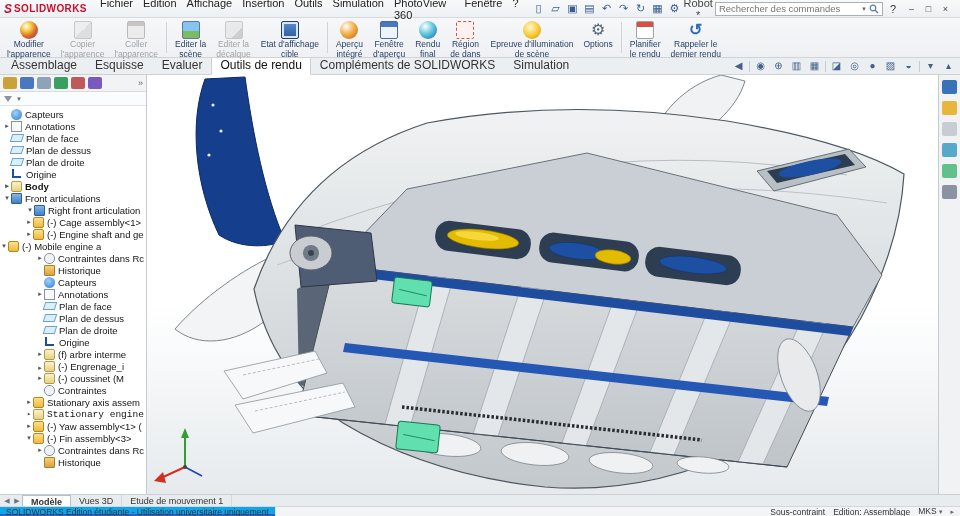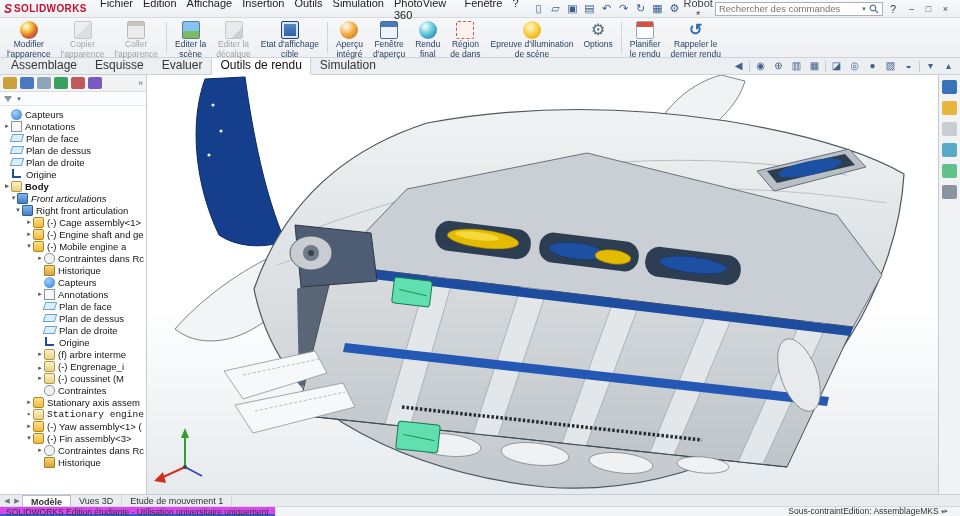--- a/index.html
+++ b/index.html
@@ -91,22 +91,22 @@
   .tpicon{width:15px;height:14px;border-radius:2px}
 
   
   .bottomtabs{position:absolute;left:0;right:0;bottom:10px;height:12px;background:#e9ecef;border-top:1px solid #c9ced4;
     display:flex;align-items:center;font-size:9px;padding-left:2px;z-index:4}
   .bt-arrow{width:10px;text-align:center;color:#6b7480;font-size:7px}
   .btab{padding:0 8px;height:12px;line-height:12px;color:#333;border-right:1px solid #d5d9dd}
   .btab.active{background:#fff;font-weight:bold;border:1px solid #b8bec5;border-bottom:0}
   .statusbar{position:absolute;left:0;right:0;bottom:0;height:10px;background:#f2f4f6;border-top:1px solid #d3d7db;
     display:flex;align-items:center;font-size:8.5px;line-height:10px;color:#333;z-index:4}
-  .sb-left{background:#d946ef;height:100%;padding:0 6px;border-right:1px solid #e0e3e7;box-shadow:inset 0 -2px 0 0 #2f5fc0;white-space:nowrap}
-  .sb-right{margin-left:auto;display:flex;align-items:flex-start;gap:0;padding-right:12px}
+  .sb-left{background:#0ea5e9;height:100%;padding:0 6px;border-right:1px solid #e0e3e7;box-shadow:inset 0 -2px 0 0 #2f5fc0;white-space:nowrap}
+  .sb-right{margin-left:auto;display:flex;align-items:center;gap:8px;padding-right:6px}
   .sb-icon{font-size:7px;color:#667}
 </style>
 </head>
 <body>
 
 <div class="titlebar">
   <div class="logo">
     <span class="logo-mark">S</span>
     <span class="logo-word">SOLIDWORKS</span>
   </div>
@@ -255,20 +255,21 @@
       </div>
     </div>
   </div>
 
 <div class="tabrow">
   <div style="display:flex;align-items:flex-end">
       <div class="tab">Assemblage</div>
       <div class="tab">Esquisse</div>
       <div class="tab">Evaluer</div>
       <div class="tab active">Outils de rendu</div>
+      <div class="tab">Compléments de SOLIDWORKS</div>
       <div class="tab">Simulation</div>
     </div>
   <div class="viewtools">
       <div class="vtool">◀</div>
       <div class="vtool sep"></div>
       <div class="vtool">◉</div>
       <div class="vtool">⊕</div>
       <div class="vtool">▥</div>
       <div class="vtool">▦</div>
       <div class="vtool sep"></div>
@@ -328,41 +329,41 @@
         <div class="trow" style="padding-left: 3px;">
           <span class="arr"></span>
           <span class="ticon ti-origin"></span>
           <span class="tlabel">Origine</span>
         </div>
         <div class="trow" style="padding-left: 3px; font-weight: bold;">
           <span class="arr">▸</span>
           <span class="ticon ti-part"></span>
           <span class="tlabel">Body</span>
         </div>
-        <div class="trow" style="padding-left: 9px; font-style: italic;">
+        <div class="trow" style="padding-left: 3px;">
           <span class="arr">▾</span>
           <span class="ticon ti-folder"></span>
           <span class="tlabel">Front articulations</span>
         </div>
-        <div class="trow" style="padding-left: 14px;">
+        <div class="trow" style="padding-left: 14px; margin-left: 12px;">
           <span class="arr">▾</span>
           <span class="ticon ti-folder"></span>
           <span class="tlabel">Right front articulation</span>
         </div>
         <div class="trow" style="padding-left: 25px;">
           <span class="arr">▸</span>
           <span class="ticon ti-assembly"></span>
           <span class="tlabel">(-) Cage assembly&lt;1&gt;</span>
         </div>
         <div class="trow" style="padding-left: 25px;">
           <span class="arr">▸</span>
           <span class="ticon ti-assembly"></span>
           <span class="tlabel">(-) Engine shaft and ge</span>
         </div>
-        <div class="trow" style="padding-left: 25px;">
+        <div class="trow" style="">
           <span class="arr">▾</span>
           <span class="ticon ti-assembly"></span>
           <span class="tlabel">(-) Mobile engine a</span>
         </div>
         <div class="trow" style="padding-left: 36px;">
           <span class="arr">▸</span>
           <span class="ticon ti-mates"></span>
           <span class="tlabel">Contraintes dans Rc</span>
         </div>
         <div class="trow" style="padding-left: 36px;">

